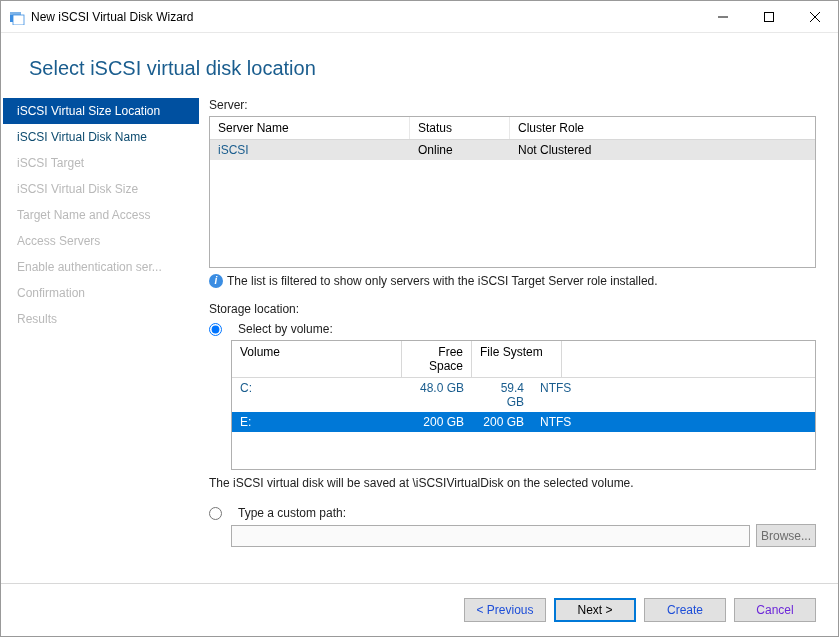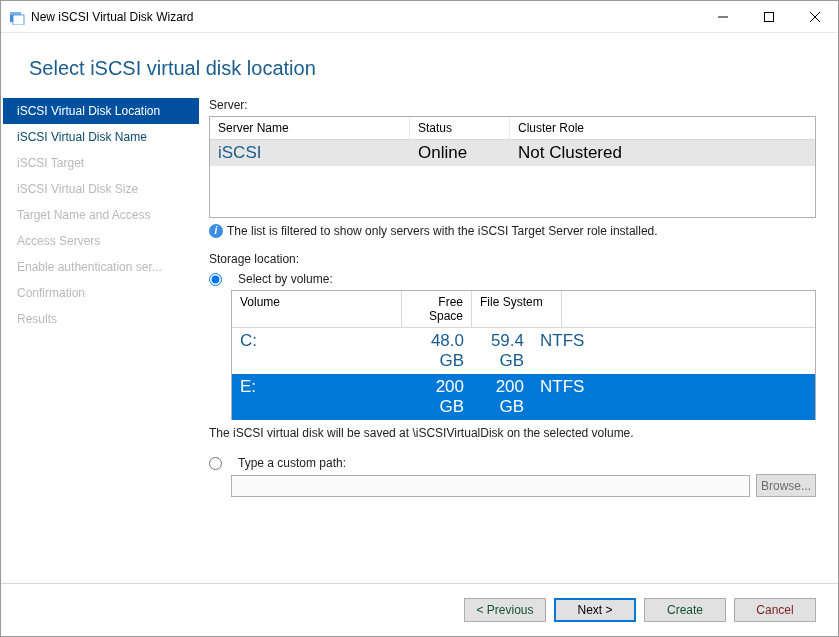--- a/index.html
+++ b/index.html
@@ -19,27 +19,27 @@
     .main { display: flex; flex: 1; min-height: 0; }
     .sidebar { width: 200px; padding: 0 2px; }
     .step { font-size: 12px; padding: 6px 10px 6px 14px; color: #b9b9b9; cursor: default; white-space: nowrap; overflow: hidden; text-overflow: ellipsis; }
     .step.active { background: #0050a0; color: #fff; }
     .step.enabled { color: #0c4a6e; }
 
     .content { flex: 1; padding: 0 22px 0 8px; font-size: 12px; color: #222; display: flex; flex-direction: column; }
     .section-label { font-size: 12px; margin-bottom: 4px; }
 
     
-    .server-grid { border: 1px solid #b0b0b0; height: 102px; background: #fff; }
+    .server-grid { border: 1px solid #b0b0b0; height: 152px; background: #fff; }
     .grid-header { display: flex; border-bottom: 1px solid #d8d8d8; background: #fff; }
     .grid-header .cell { padding: 4px 8px; font-size: 12px; color: #000; border-right: 1px solid #e8e8e8; }
     .grid-header .cell:last-child { border-right: none; }
     .grid-row { display: flex; }
     .grid-row.selected { background: #e6e6e6; }
-    .grid-row .cell { padding: 3px 8px; font-size: 17px; color: #1a5d8e; }
+    .grid-row .cell { padding: 3px 8px; font-size: 12px; color: #1a5d8e; }
     .grid-row .cell.plain { color: #000; }
 
     .col-server-name { width: 200px; }
     .col-status { width: 100px; }
     .col-cluster { width: 120px; }
     .col-owner { width: 120px; }
 
     .info-line { display: flex; align-items: center; margin-top: 6px; margin-bottom: 14px; font-size: 12px; }
     .info-icon { width: 14px; height: 14px; margin-right: 4px; border-radius: 50%; background: #3b8de2; color: #fff; display: inline-flex; align-items: center; justify-content: center; font-size: 10px; font-weight: bold; font-style: italic; line-height:1;}
 
@@ -59,22 +59,22 @@
     .volume-grid .grid-row.hl .cell { color: #fff; }
 
     .hint-text { font-size: 12px; margin-bottom: 14px; }
 
     .path-row { display: flex; align-items: center; margin-left: 22px; gap: 6px; }
     .path-input { flex: 1; height: 22px; border: 1px solid #adadad; background: #fafafa; padding: 0 4px; font-size: 12px; }
     .browse-btn { height: 23px; padding: 0 4px; font-size: 12px; background: #e1e1e1; border: 1px solid #adadad; color: #6d6d6d; cursor: default; }
 
     
     .footer { border-top: 1px solid #d8d8d8; padding: 14px 22px; display: flex; justify-content: flex-end; gap: 8px; }
-    .wiz-btn { min-width: 82px; height: 24px; font-size: 12px; border: 1px solid #adadad; background: #e1e1e1; color: #14532d; cursor: default; }
-    .wiz-btn.enabled { color: #7f1d1d; cursor: pointer; background: #e1e1e1; }
+    .wiz-btn { min-width: 82px; height: 24px; font-size: 12px; border: 1px solid #adadad; background: #e1e1e1; color: #1d4ed8; cursor: default; }
+    .wiz-btn.enabled { color: #6d28d9; cursor: pointer; background: #e1e1e1; }
     .wiz-btn.primary { border: 2px solid #0078d7; color: #000; }
   </style>
 </head>
 <body>
 
 <div class="titlebar">
   <svg class="titlebar-icon" viewBox="0 0 16 16">
     <rect x="1" y="3" width="11" height="10" fill="#3b8de2"></rect>
     <rect x="1" y="3" width="11" height="3" fill="#7db3e8"></rect>
     <rect x="4" y="6" width="11" height="10" fill="#fff" stroke="#3b8de2" stroke-width="0.8"></rect>
@@ -98,21 +98,21 @@
         </svg>
     </div>
   </div>
 </div>
 
 <div class="page-heading">Select iSCSI virtual disk location</div>
 
 <div class="main">
 
   <div class="sidebar">
-    <div class="step active">iSCSI Virtual Disk Location</div>
+    <div class="step active">iSCSI Virtual Size Location</div>
     <div class="step enabled">iSCSI Virtual Disk Name</div>
     <div class="step">iSCSI Target</div>
     <div class="step">iSCSI Virtual Disk Size</div>
     <div class="step">Target Name and Access</div>
     <div class="step">Access Servers</div>
     <div class="step">Enable authentication ser...</div>
     <div class="step">Confirmation</div>
     <div class="step">Results</div>
   </div>
 

